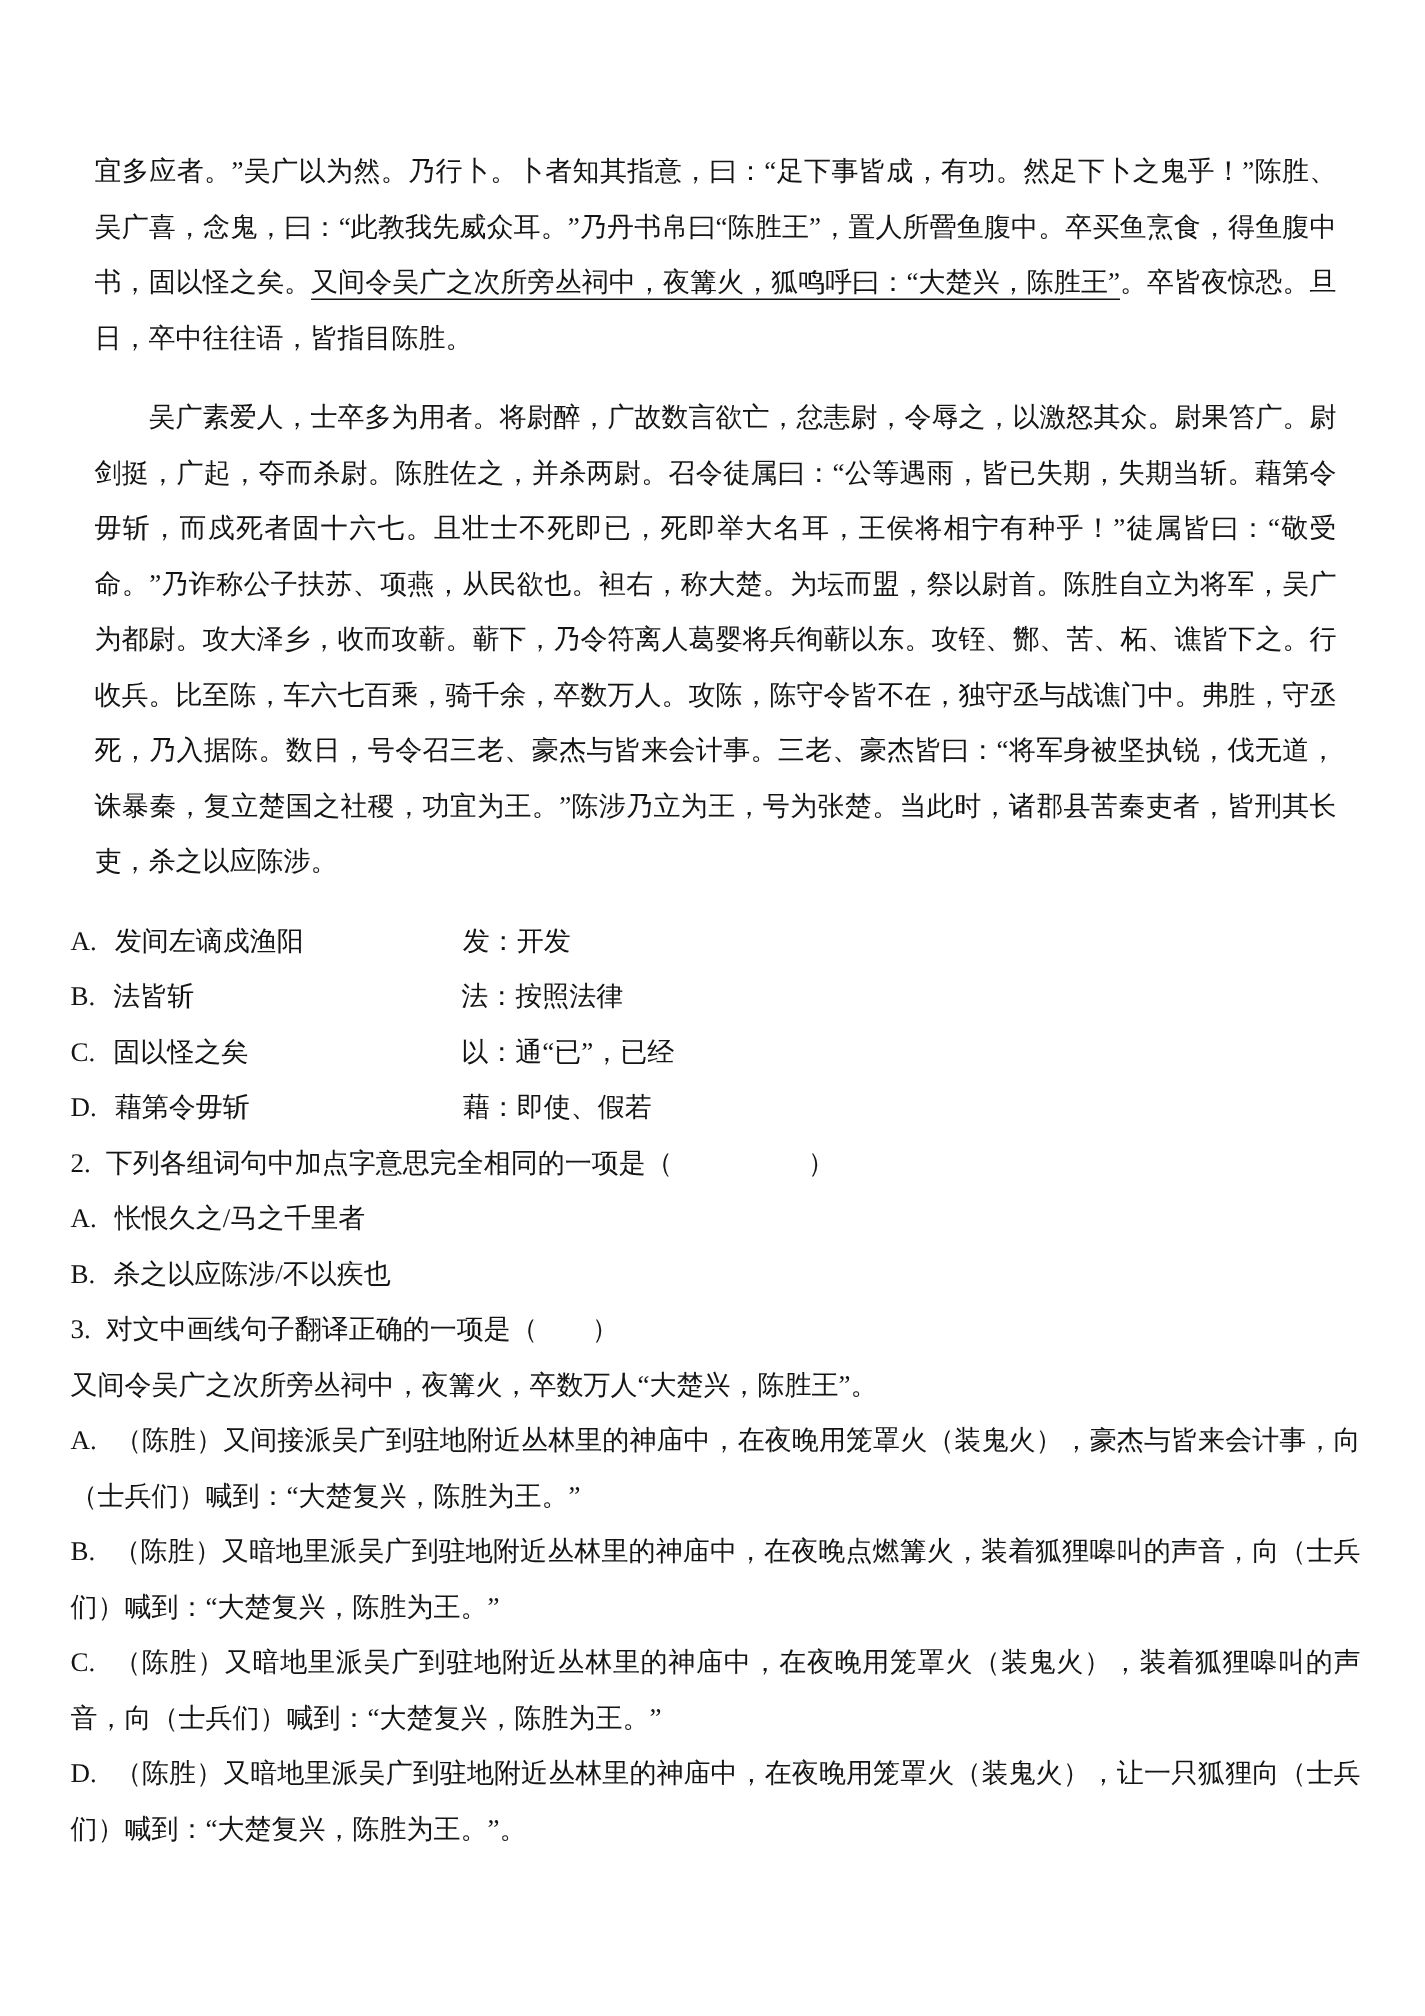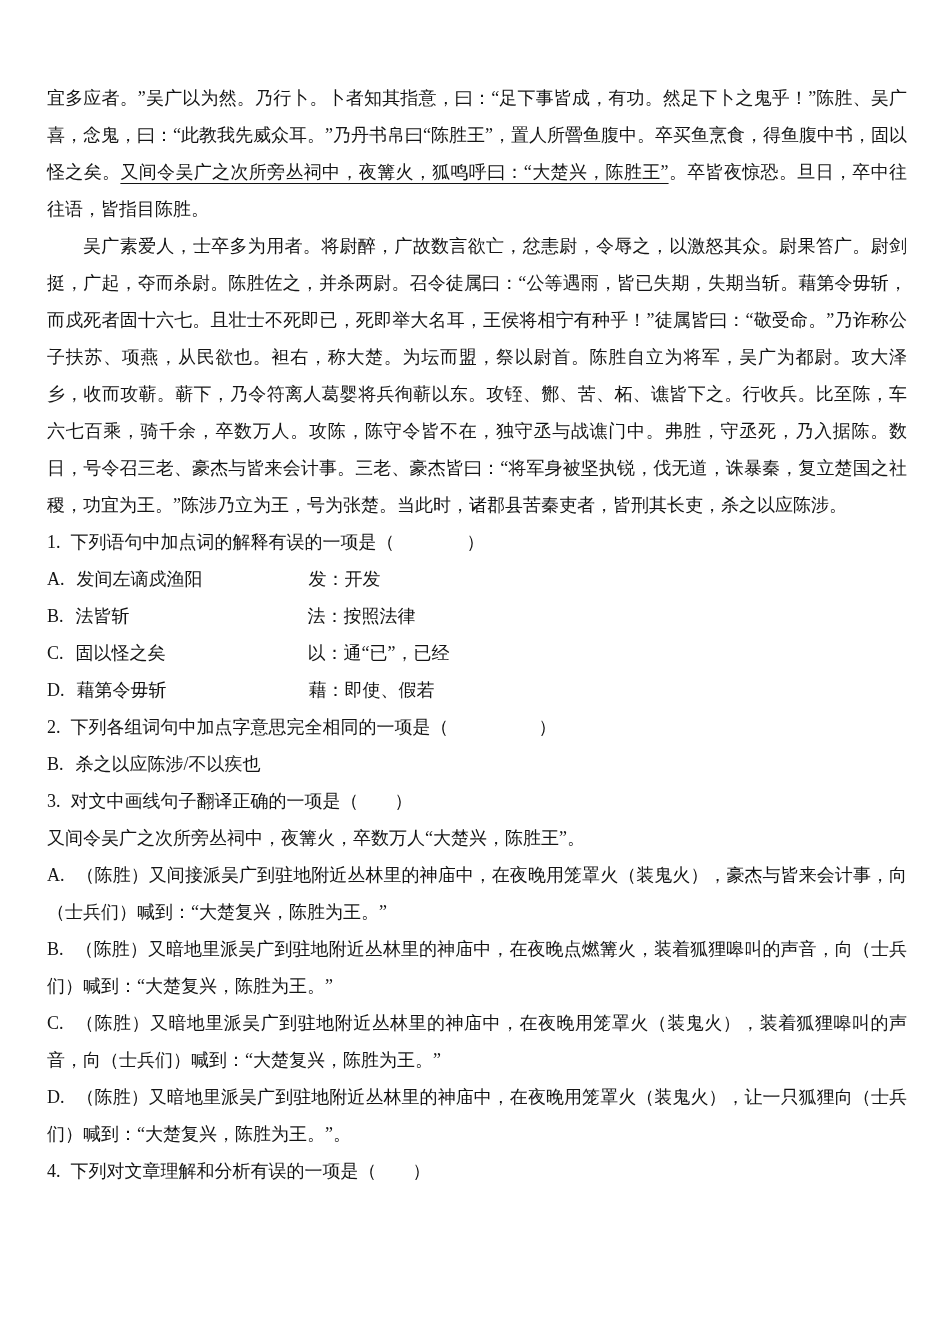--- a/index.html
+++ b/index.html
@@ -7,62 +7,61 @@
     position:relative;
     width:950px;height:1344px;
     background:#ffffff;
     box-sizing:border-box;
     padding:80px 43px 0 47px;
     color:#141414;
     font-family:"Liberation Serif","DejaVu Serif",serif;
     font-size:18px;
     line-height:37px;
   }
-  .para{margin:0;text-align:justify;}
+  .para{margin:16px;text-align:justify;}
   .indent{text-indent:2em;}
   .u{text-decoration:underline;text-underline-offset:5px;text-decoration-thickness:1px;}
   .emph{font-family:"Liberation Sans","DejaVu Sans",sans-serif;}
   .line{margin:0;text-align:justify;}
   .qlabel{margin-right:10px;}
   .optlabel{margin-right:12px;}
   .phrase{display:inline-block;min-width:232px;}
 </style>
 </head>
 <body>
 
 <div class="page">
 
   <p class="para"><span>宜多应者。”吴广以为然。乃行卜。卜者知其指意，曰：“足下事皆成，有功。然足下卜之鬼乎！”陈胜、吴广喜，念鬼，曰：“此教我先威众耳。”乃丹书帛曰“陈胜王”，置人所罾鱼腹中。卒买鱼烹食，得鱼腹中书，固以怪之矣。</span><span class="u">又间令吴广之次所旁丛祠中，夜篝火，狐鸣呼曰：“大楚兴，陈胜王”</span><span>。卒皆夜惊恐。旦日，卒中往往语，皆指目陈胜。</span></p>
 
   <p class="para indent"><span>吴广素爱人，士卒多为用者。将尉醉，广故数言欲亡，忿恚尉，令辱之，以激怒其众。尉果笞广。尉剑挺，广起，夺而杀尉。陈胜佐之，并杀两尉。召令徒属曰：“公等遇雨，皆已失期，失期当斩。藉第令毋斩，而戍死者固十六七。且壮士不死即已，死即举大名耳，王侯将相宁有种乎！”徒属皆曰：“敬受命。”乃诈称公子扶苏、项燕，从民欲也。袒右，称大楚。为坛而盟，祭以尉首。陈胜自立为将军，吴广为都尉。攻大泽乡，收而攻蕲。蕲下，乃令符离人葛婴将兵徇蕲以东。攻铚、酂、苦、柘、谯皆下之。行收兵。比至陈，车六七百乘，骑千余，卒数万人。攻陈，陈守令皆不在，独守丞与战谯门中。弗胜，守丞死，乃入据陈。数日，号令召三老、豪杰与皆来会计事。三老、豪杰皆曰：“将军身被坚执锐，伐无道，诛暴秦，复立楚国之社稷，功宜为王。”陈涉乃立为王，号为张楚。当此时，诸郡县苦秦吏者，皆刑其长吏，杀之以应陈涉。</span></p>
 
-  <p class="line"><span class="qlabel">1.</span><span>下列语句中加点词的解释</span><span class="emph">有误</span><span>的一项是（　　　　）</span></p>
 
   <p class="line"><span class="optlabel">A.</span><span class="phrase"><span>发间左谪戍渔阳</span><span class="emph"></span><span></span></span><span>发：开发</span></p>
 
   <p class="line"><span class="optlabel">B.</span><span class="phrase"><span>法皆斩</span><span class="emph"></span><span></span></span><span>法：按照法律</span></p>
 
   <p class="line"><span class="optlabel">C.</span><span class="phrase"><span>固</span><span class="emph">以</span><span>怪之矣</span></span><span>以：通“已”，已经</span></p>
 
   <p class="line"><span class="optlabel">D.</span><span class="phrase"><span>藉第令毋斩</span><span class="emph"></span><span></span></span><span>藉：即使、假若</span></p>
 
   <p class="line"><span class="qlabel">2.</span><span>下列各组词句中加点字意思完全</span><span class="emph">相同</span><span>的一项是（　　　　　）</span></p>
 
+  <p class="line"><span class="optlabel">A.</span><span><span>怅恨久</span><span class="emph">之</span><span>/马</span><span class="emph">之</span><span>千里者</span></span></p>
 
   <p class="line"><span class="optlabel">B.</span><span><span>杀之</span><span class="emph">以</span><span>应陈涉/不</span><span class="emph">以</span><span>疾也</span></span></p>
 
 
 
   <p class="line"><span class="qlabel">3.</span><span>对文中画线句子翻译</span><span class="emph">正确</span><span>的一项是（　　）</span></p>
 
   <p class="line"><span>又间令吴广之次所旁丛祠中，夜篝火，卒数万人“大楚兴，陈胜王”。</span></p>
 
   <p class="line"><span class="optlabel">A.</span><span>（陈胜）又间接派吴广到驻地附近丛林里的神庙中，在夜晚用笼罩火（装鬼火），豪杰与皆来会计事，向（士兵们）喊到：“大楚复兴，陈胜为王。”</span></p>
 
   <p class="line"><span class="optlabel">B.</span><span>（陈胜）又暗地里派吴广到驻地附近丛林里的神庙中，在夜晚点燃篝火，装着狐狸嗥叫的声音，向（士兵们）喊到：“大楚复兴，陈胜为王。”</span></p>
 
   <p class="line"><span class="optlabel">C.</span><span>（陈胜）又暗地里派吴广到驻地附近丛林里的神庙中，在夜晚用笼罩火（装鬼火），装着狐狸嗥叫的声音，向（士兵们）喊到：“大楚复兴，陈胜为王。”</span></p>
 
   <p class="line"><span class="optlabel">D.</span><span>（陈胜）又暗地里派吴广到驻地附近丛林里的神庙中，在夜晚用笼罩火（装鬼火），让一只狐狸向（士兵们）喊到：“大楚复兴，陈胜为王。”。</span></p>
 
-  <p class="line"><span class="qlabel">4.</span><span>下列对文章理解和分析</span><span class="emph">有误</span><span>的一项是（　　）</span></p>
 
 </div>
 
 </body></html>

